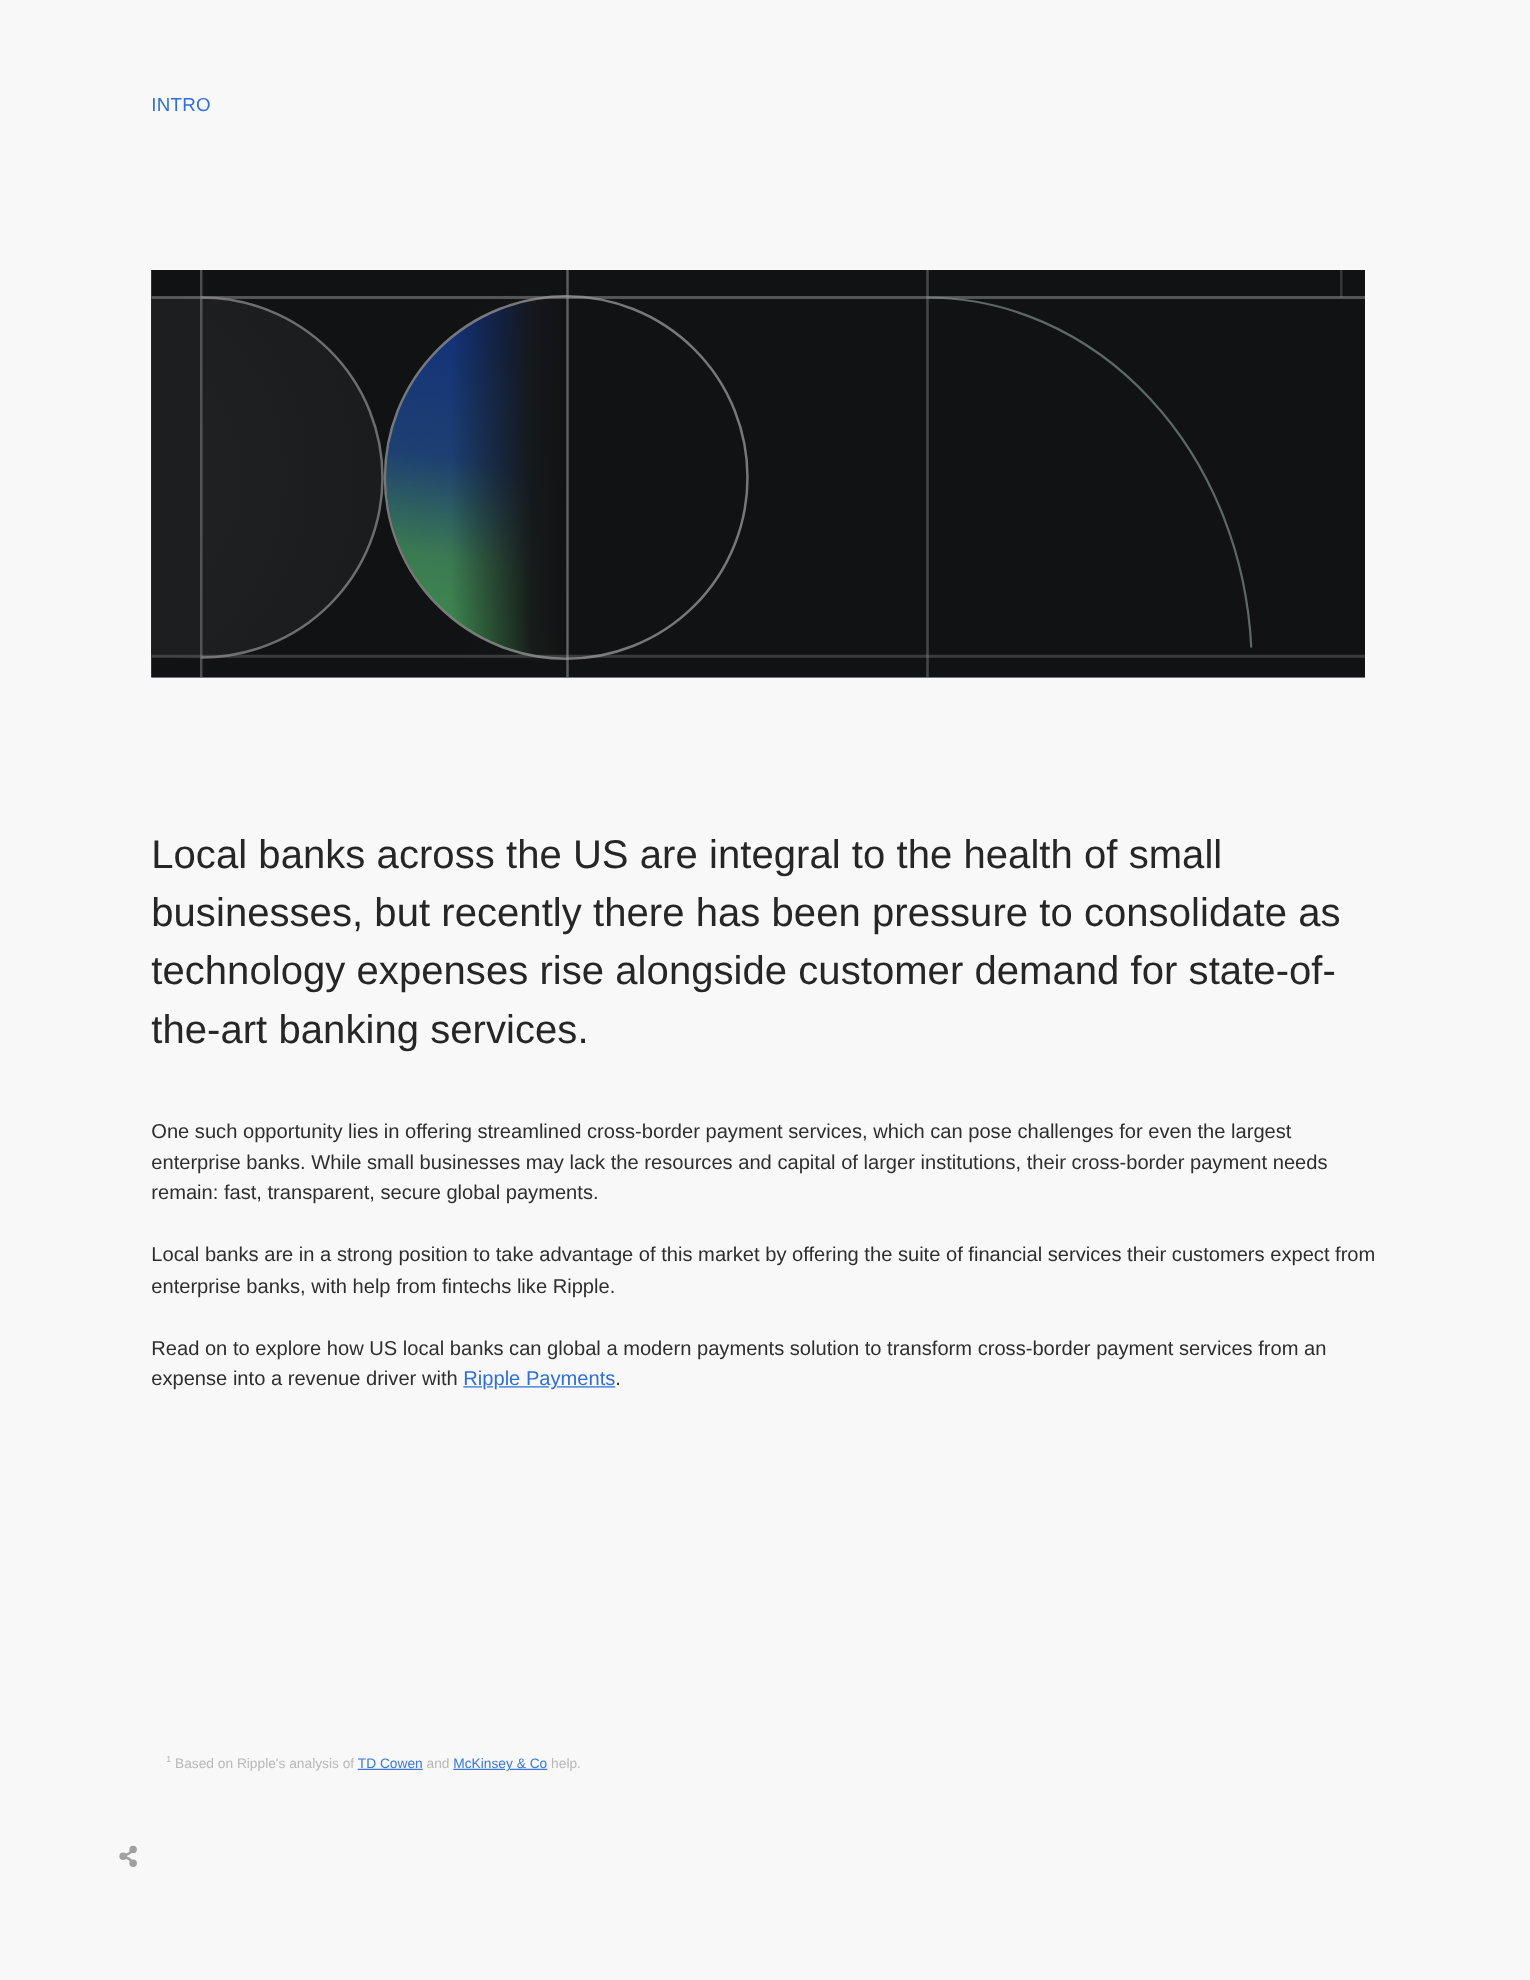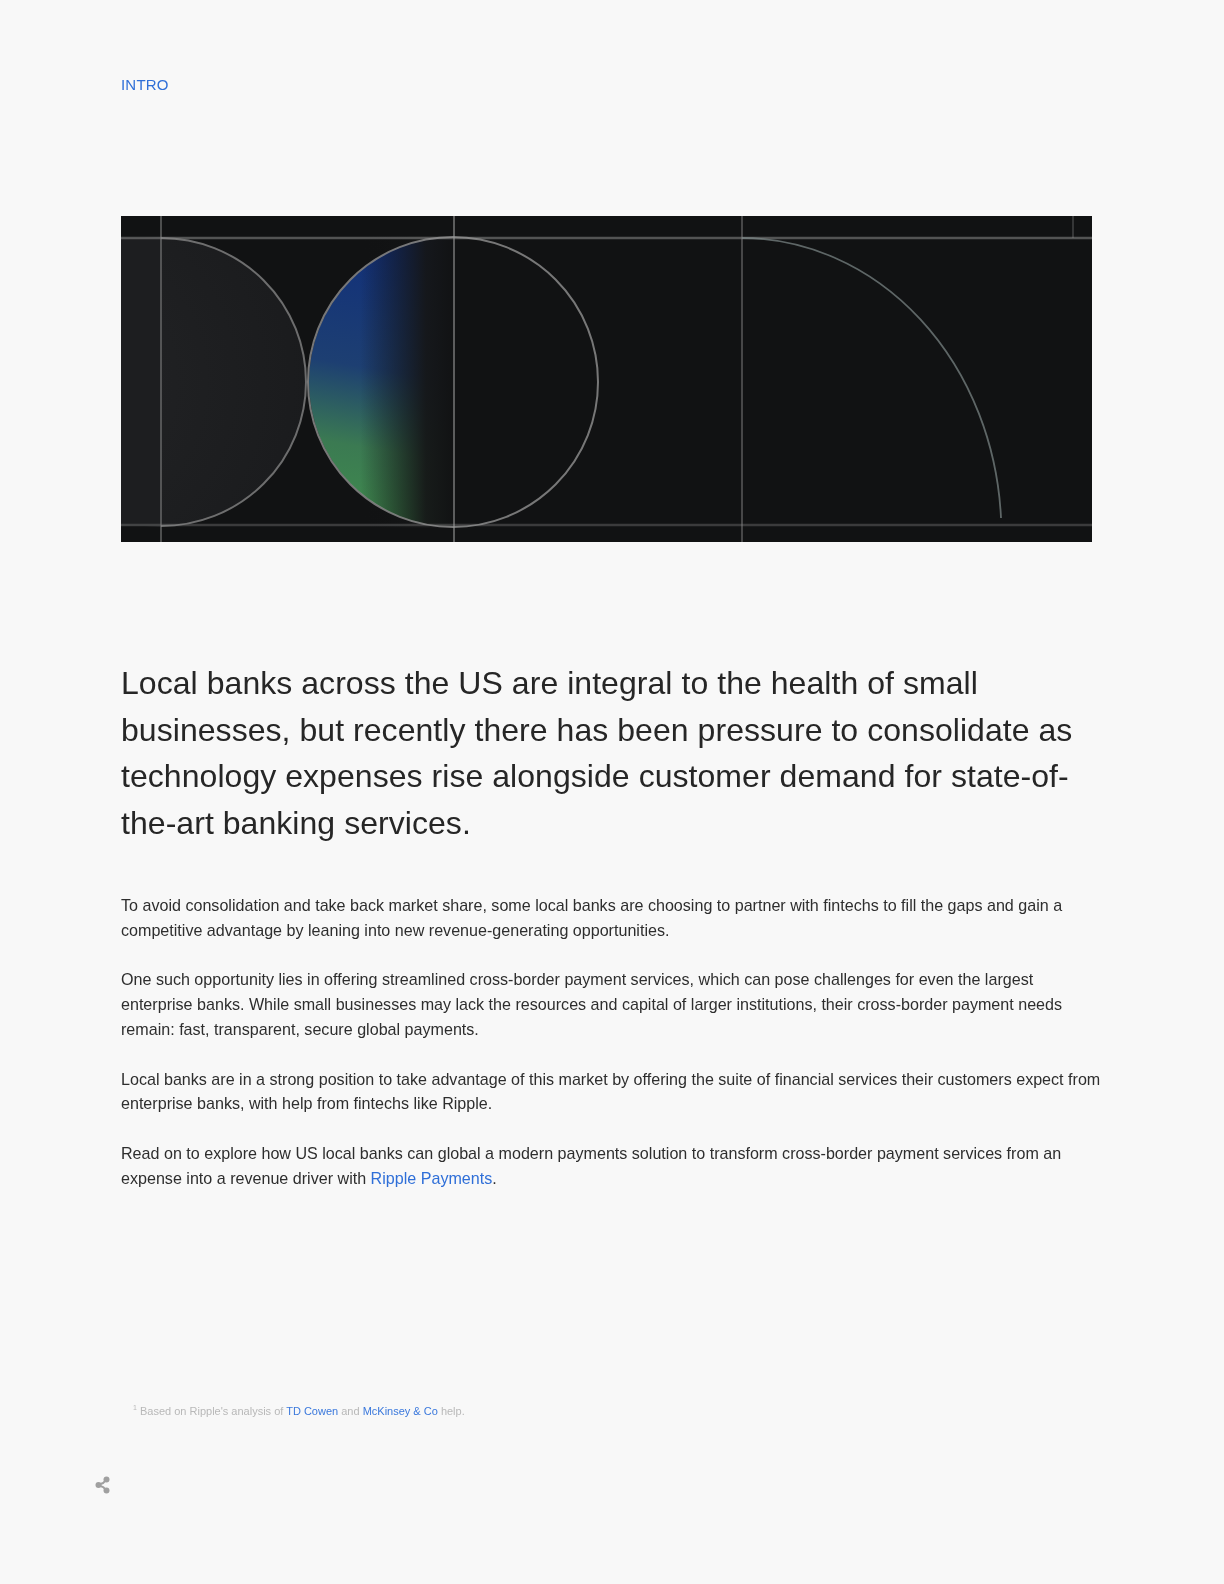--- a/index.html
+++ b/index.html
@@ -62,20 +62,21 @@
       line-height: 24.7px;
       color: #2e2e2e;
     }
     .body sup {
       font-size: 9px;
       vertical-align: super;
       line-height: 0;
     }
     a.link {
       color: #2f6fd8;
+      text-decoration: underline;
     }
     .footnote {
       position: absolute;
       left: 133px;
       top: 1405px;
       font-size: 11px;
       color: #b8b8b8;
     }
     .footnote sup {
       font-size: 7px;
@@ -148,23 +149,20 @@
     <circle cx="332" cy="166" r="145" fill="none" stroke="#9a9a9a" stroke-opacity="0.75" stroke-width="2"></circle>
 
     <path d="M 621 22 A 260 296 0 0 1 880 302" fill="none" stroke="#7f8a8a" stroke-opacity="0.7" stroke-width="1.8"></path>
   </svg>
 </div>
 
 <h1 class="headline">Local banks across the US are integral to the health of small businesses, but recently there has been pressure to consolidate as technology expenses rise alongside customer demand for state-of-the-art banking services.</h1>
 
 <div class="body">
   <p>
-    <span>To avoid consolidation and take back market share, some local banks are choosing to partner with fintechs to fill the gaps and gain a competitive advantage by leaning into new revenue-generating opportunities.</span>
-  </p>
-  <p>
     <span>One such opportunity lies in offering streamlined cross-border payment services, which can pose challenges for even the largest enterprise banks. While small businesses may lack the resources and capital of larger institutions, their cross-border payment needs remain: fast, transparent, secure global payments.</span>
   </p>
   <p>
     <span>Local banks are in a strong position to take advantage of this market by offering the suite of financial services their customers expect from enterprise banks, with help from fintechs like Ripple.</span>
   </p>
   <p>
     <span>Read on to explore how US local banks can global a modern payments solution to transform cross-border payment services from an expense into a revenue driver with </span><a class="link">Ripple Payments</a><span>.</span>
   </p>
 </div>
 

